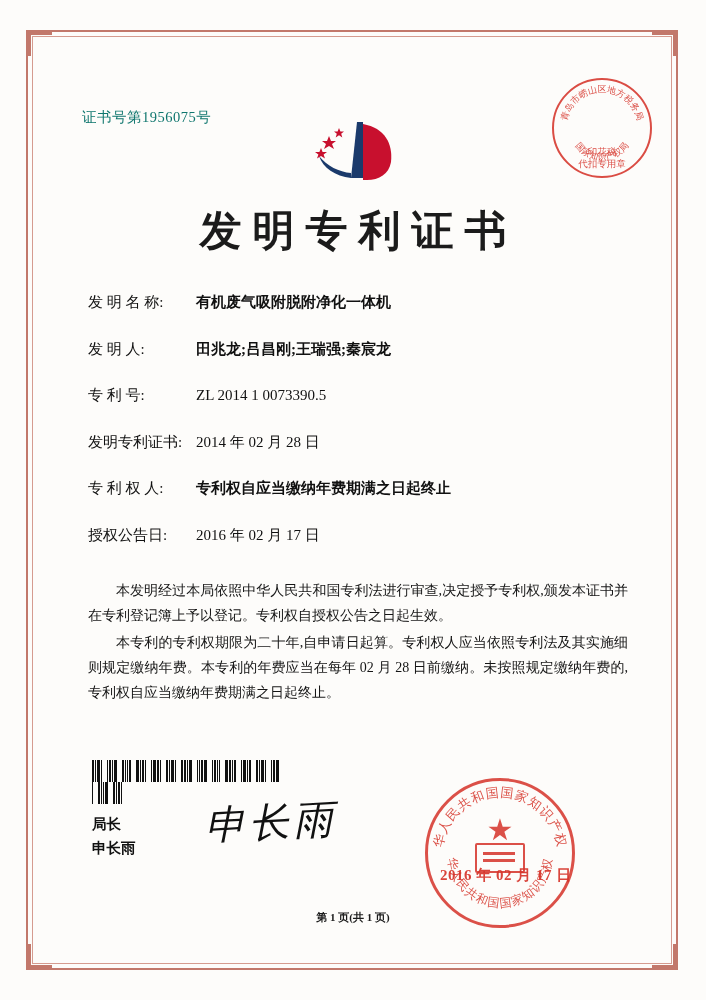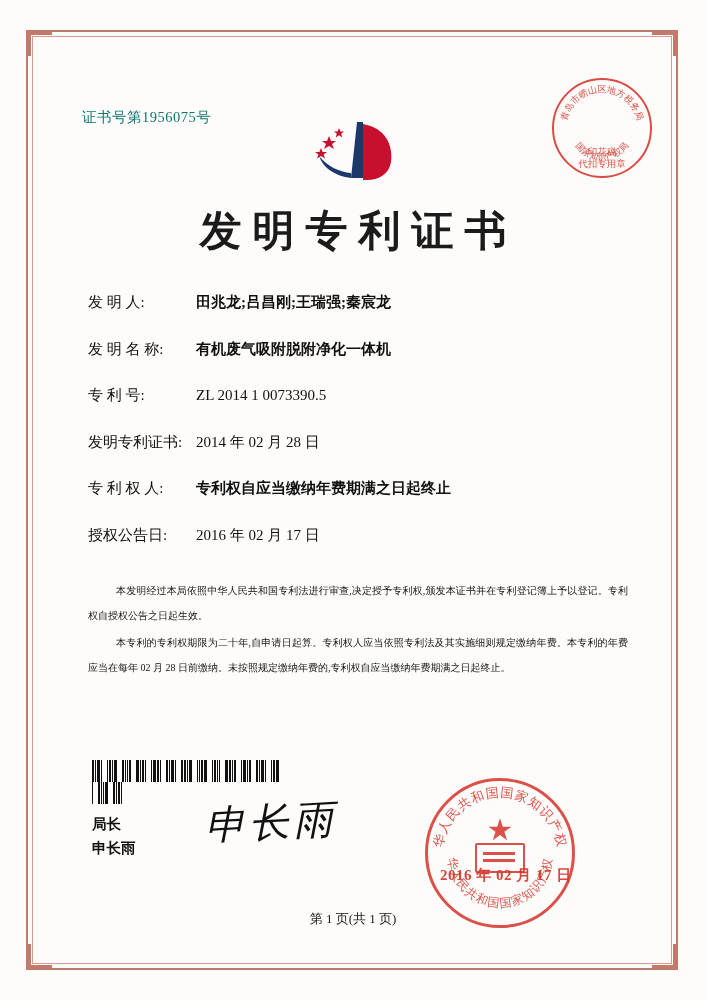--- a/index.html
+++ b/index.html
@@ -139,21 +139,21 @@
   .field-value.bold {
     font-weight: bold;
   }
 
   
   .body-text {
     position: absolute;
     left: 88px;
     top: 578px;
     width: 540px;
-    font-size: 10px;
+    font-size: 14px;
     line-height: 25px;
     color: #151515;
     text-align: justify;
   }
   .body-text p {
     margin: 0 0 2px 0;
     text-indent: 28px;
   }
 
   
@@ -251,22 +251,23 @@
     opacity: 0.92;
   }
 
   
   .footer {
     position: absolute;
     left: 0;
     top: 910px;
     width: 706px;
     text-align: center;
-    font-size: 13px;
+    font-size: 11px;
     color: #1b1b1b;
+    font-weight: bold;
   }
 </style>
 </head>
 <body>
 
 <div class="page">
 
   <div class="frame-outer"></div>
   <div class="frame-inner"></div>
   <div class="corner tl"></div>
@@ -303,26 +304,26 @@
     <div class="center-lines">
       <div>印花税</div>
       <div>代扣专用章</div>
     </div>
   </div>
 
   <div class="title">发明专利证书</div>
 
   <div class="fields">
     <div class="field-row">
+      <div class="field-label">发 明 名 称:</div>
+      <div class="field-value bold">有机废气吸附脱附净化一体机</div>
+    </div>
+    <div class="field-row">
       <div class="field-label">发 明 人:</div>
       <div class="field-value bold">田兆龙;吕昌刚;王瑞强;秦宸龙</div>
-    </div>
-    <div class="field-row">
-      <div class="field-label">发 明 名 称:</div>
-      <div class="field-value bold">有机废气吸附脱附净化一体机</div>
     </div>
     <div class="field-row">
       <div class="field-label">专 利 号:</div>
       <div class="field-value">ZL 2014 1 0073390.5</div>
     </div>
     <div class="field-row">
       <div class="field-label">发明专利证书:</div>
       <div class="field-value">2014 年 02 月 28 日</div>
     </div>
     <div class="field-row">

